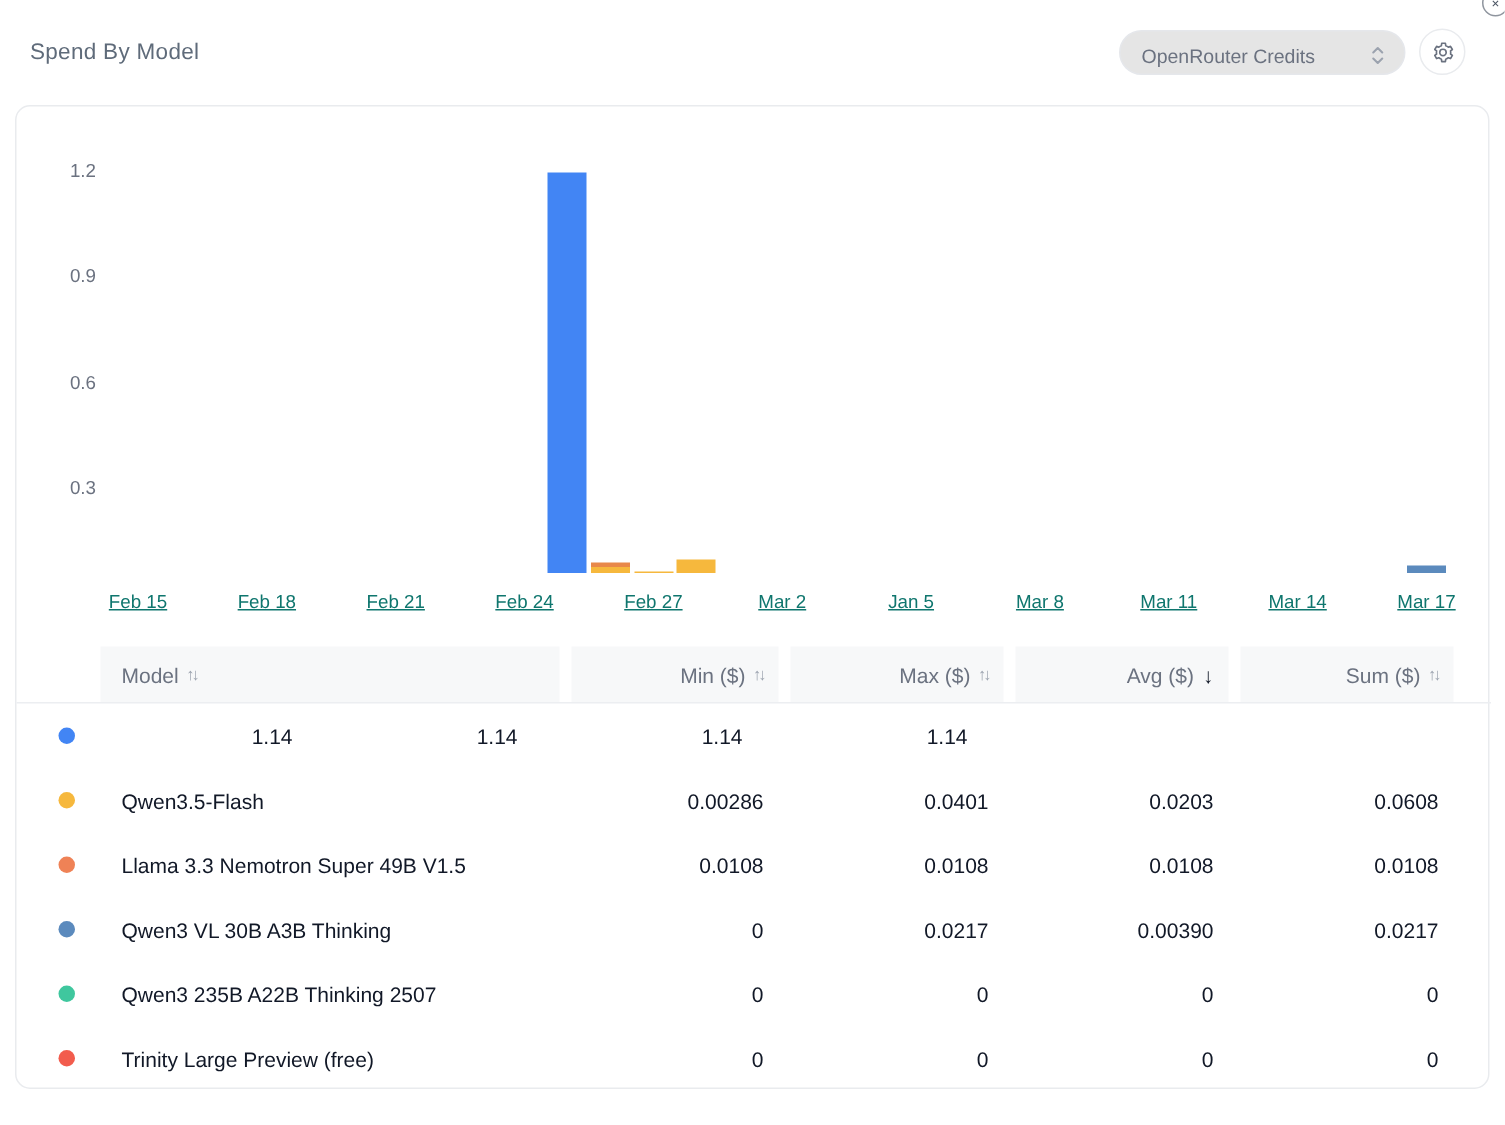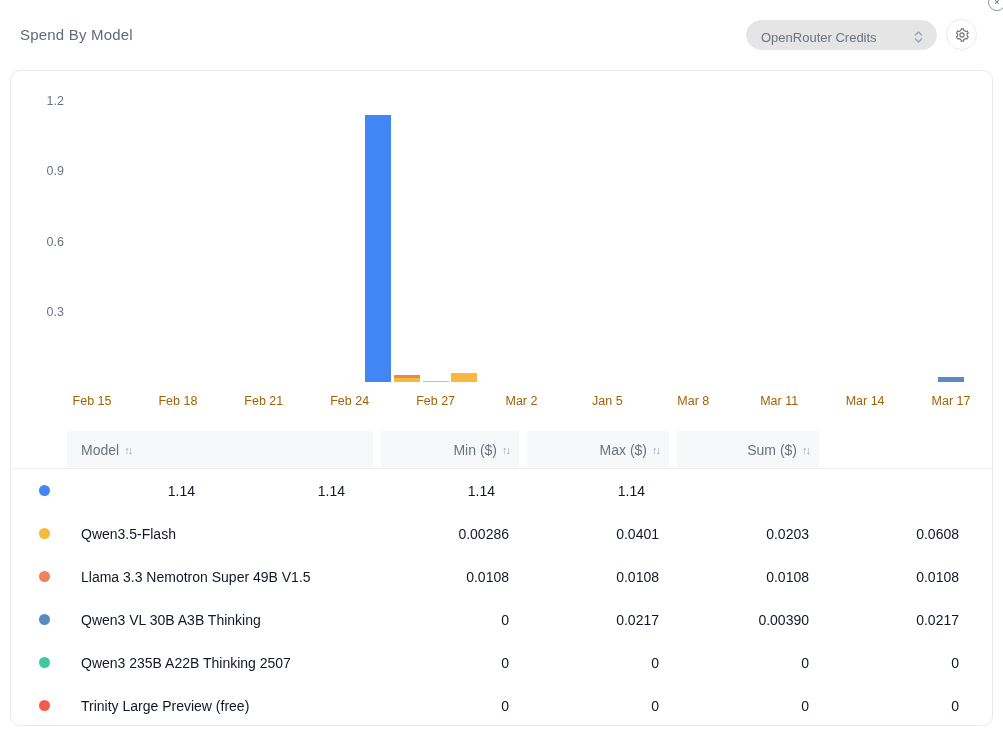--- a/index.html
+++ b/index.html
@@ -38,25 +38,25 @@
   
   .card {
     position:absolute; left:10px; top:70px; width:983px; height:656px;
     background:#fff; border:1px solid #e9ebee; border-radius:10px;
   }
   
   .chart { position:absolute; left:0; top:0; width:983px; height:360px; }
   .ytick {
     position:absolute; transform:translateY(-50%);
     width:53px; text-align:right;
-    font-size:12.5px; color:#6b7280;
+    font-size:12.5px; color:#6b7280;margin-top:13px;
   }
   .xtick {
     position:absolute; transform:translate(-50%,-50%);
-    font-size:12.5px; color:#a16207; white-space:nowrap;
+    font-size:12.5px; color:#0f766e; white-space:nowrap;text-decoration:underline;
   }
   .bar-stack { position:absolute; width:26px; display:flex; flex-direction:column; }
   .bar-seg { width:100%; }
   
   .table { position:absolute; left:0; top:360px; width:983px; height:296px; }
   .thead {
     display:flex; gap:8px; height:38px; align-items:stretch;
     border-bottom:1px solid #eceef1;
   }
   .th {
@@ -153,20 +153,24 @@
         <span class="sort-icon">↑↓</span>
       </div>
       <div class="th numcol w-min">
         <span>Min ($)</span>
         <span class="sort-icon">↑↓</span>
       </div>
       <div class="th numcol w-max">
         <span>Max ($)</span>
         <span class="sort-icon">↑↓</span>
       </div>
+      <div class="th numcol w-avg">
+        <span>Avg ($)</span>
+        <span class="sort-icon active">↓</span>
+      </div>
       <div class="th numcol w-sum">
         <span>Sum ($)</span>
         <span class="sort-icon">↑↓</span>
       </div>
     </div>
     <div class="tbody">
   <div class="tr">
     <div class="td dotcol">
       <span class="series-dot" style="background: rgb(66, 133, 244);"></span>
     </div>

